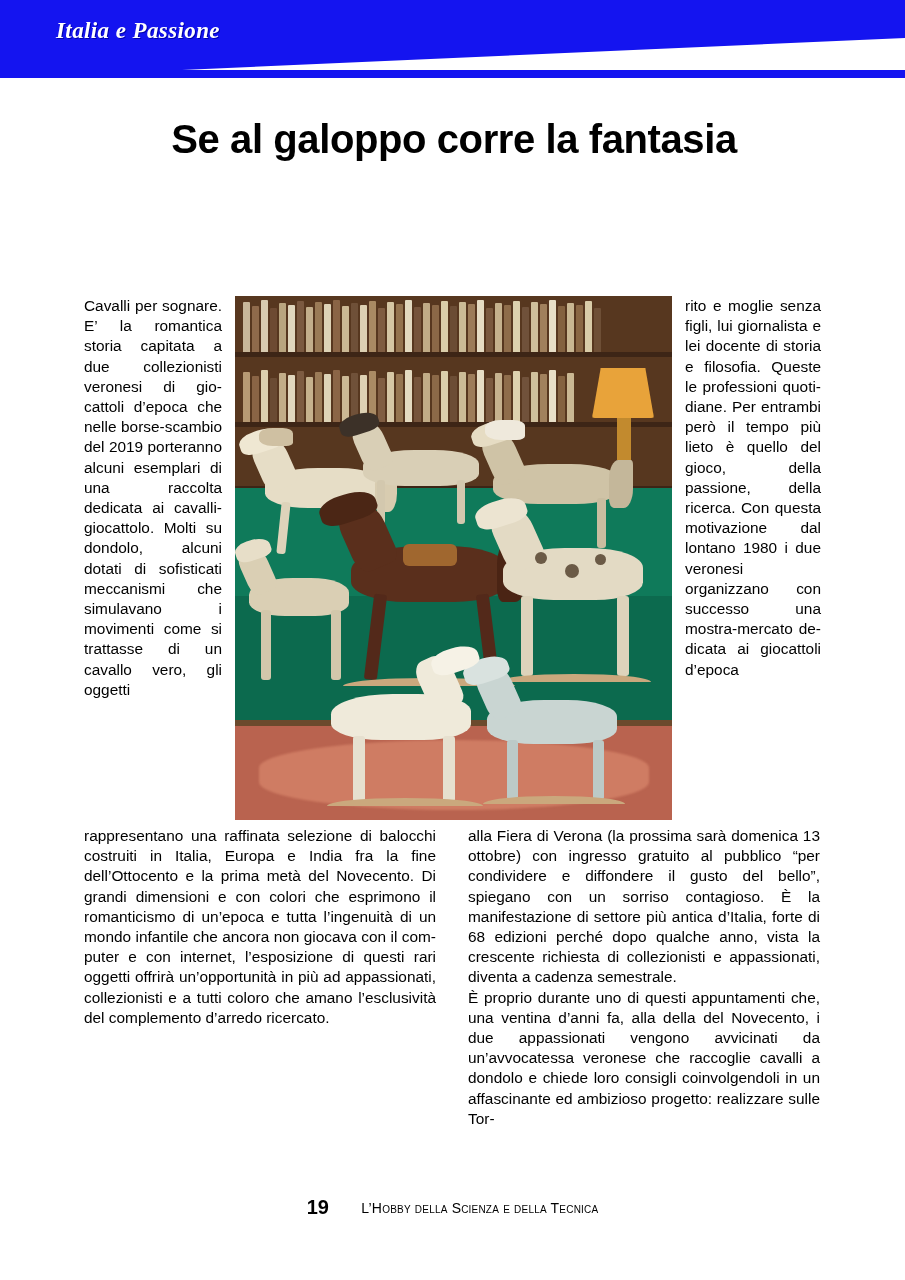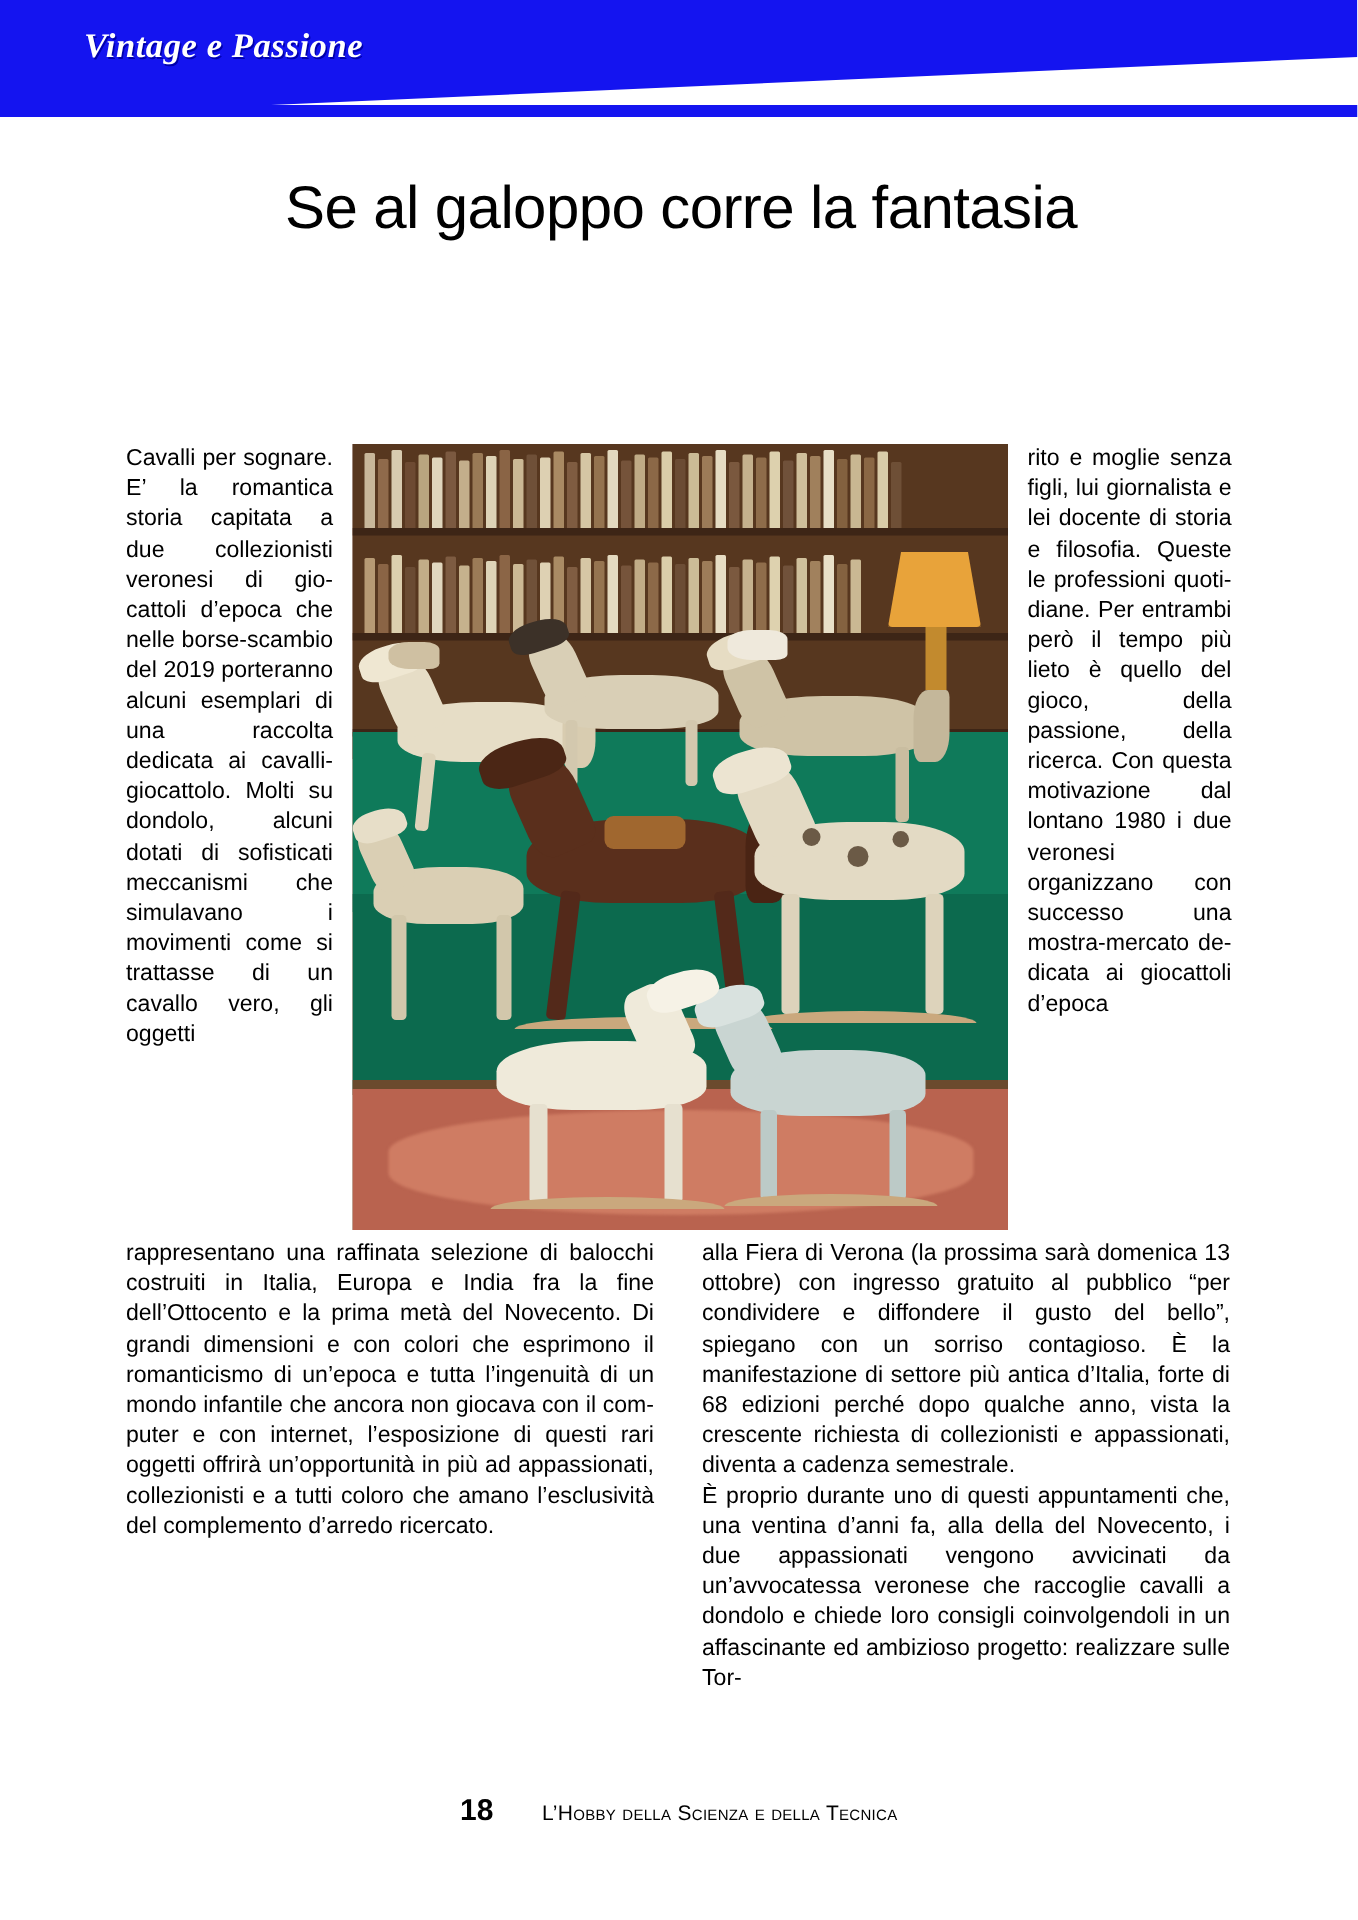--- a/index.html
+++ b/index.html
@@ -58,21 +58,21 @@
   
   .headline-wrap {
     position: absolute;
     left: 84px;
     top: 118px;
     width: 740px;
     text-align: center;
   }
   .headline {
     font-size: 40px;
-    font-weight: normal;
+    font-weight: bold;
     line-height: 1.06;
     letter-spacing: -0.4px;
   }
   .subhead {
     margin-top: 10px;
     font-size: 28.5px;
     font-weight: bold;
     line-height: 1.18;
     letter-spacing: -0.3px;
   }
@@ -216,21 +216,21 @@
   .rock {
     position: absolute; height: 8px; border-radius: 50%/100% 100% 0 0;
     background: #caa87d;
   }
 </style>
 </head>
 <body>
 
 <div class="masthead">
   <div class="masthead-blue"></div>
-  <div class="masthead-title">Vintage e Passione</div>
+  <div class="masthead-title">Italia e Passione</div>
 </div>
 <div class="masthead-rule"></div>
 
 <div class="headline-wrap">
   <div class="headline">Se al galoppo corre la fantasia</div>
 </div>
 
 <div class="article">
 
   <div class="photo">
@@ -425,15 +425,15 @@
       <p>rappresentano una raffinata selezione di balocchi costruiti in Italia, Europa e India fra la fine dell’Ottocento e la prima metà del Novecento. Di grandi dimensioni e con colori che esprimono il romanticismo di un’epoca e tutta l’ingenuità di un mondo in­fantile che ancora non giocava con il com­puter e con internet, l’esposizione di questi rari oggetti offrirà un’opportunità in più ad appassionati, collezionisti e a tutti coloro che amano l’esclusività del complemento d’arredo ricercato.</p>
     </div>
     <div class="col">
       <p>alla Fiera di Verona (la prossima sarà do­menica 13 ottobre) con ingresso gratuito al pubblico “per condividere e diffondere il gusto del bello”, spiegano con un sorriso contagioso. È la manifestazione di settore più antica d’Italia, forte di 68 edizioni per­ché dopo qualche anno, vista la crescente richiesta di collezionisti e appassionati, di­venta a cadenza semestrale.</p>
       <p>È proprio durante uno di questi appunta­menti che, una ventina d’anni fa, alla della del Novecento, i due appassionati vengono avvicinati da un’avvocatessa veronese che raccoglie cavalli a dondolo e chiede loro consigli coinvolgendoli in un affascinante ed ambizioso progetto: realizzare sulle Tor-</p>
     </div>
   </div>
 </div>
 
 <div class="footer">
-  <span class="folio">18</span>
+  <span class="folio">19</span>
   <span class="footer-title">L’Hobby della Scienza e della Tecnica</span>
 </div>
 
 </body></html>

